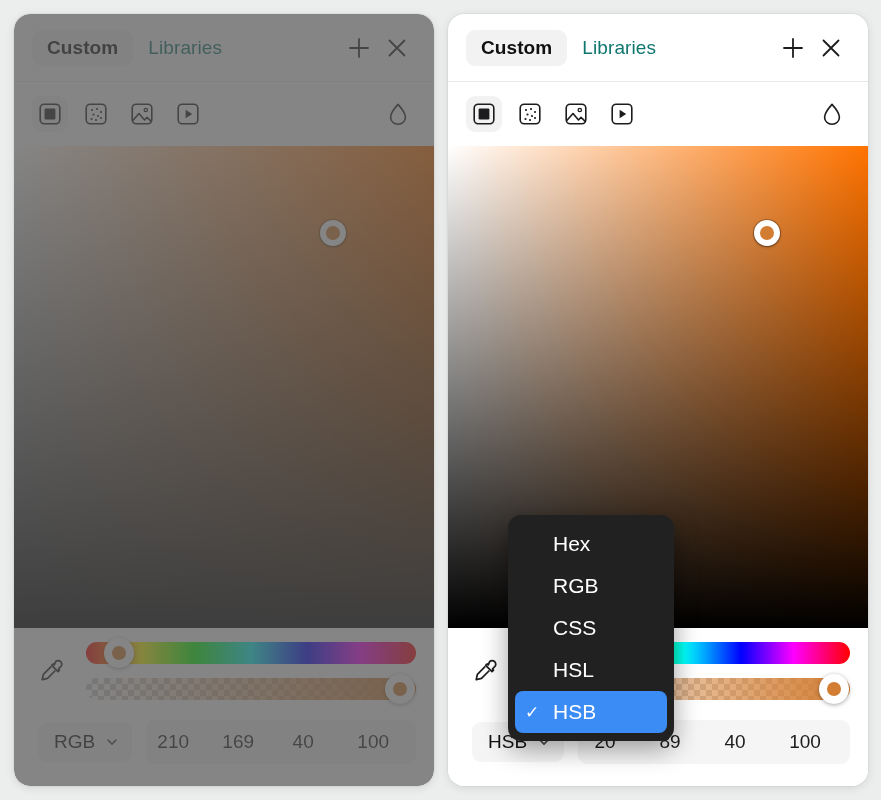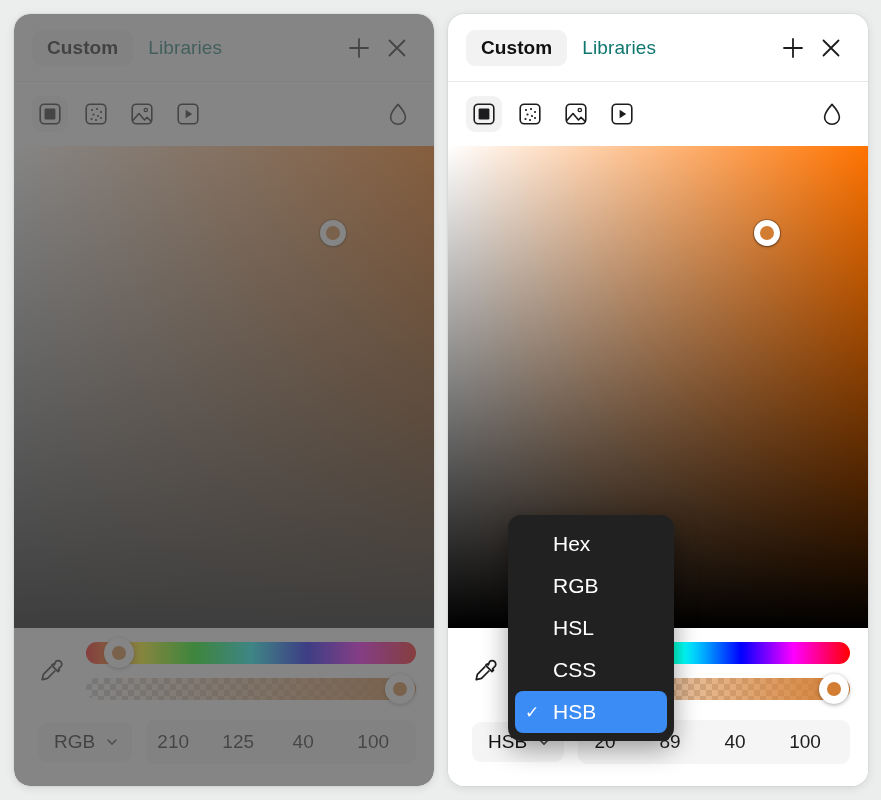--- a/index.html
+++ b/index.html
@@ -339,21 +339,21 @@
             <span>RGB</span>
             <span>
               <svg width="14" height="14" viewBox="0 0 14 14">
                   <path d="M3 5 L7 9.2 L11 5" stroke="#4a4a4e" stroke-width="1.7" fill="none" stroke-linecap="round" stroke-linejoin="round"></path>
                 </svg>
             </span>
           </div>
         </div>
         <div class="fields">
           <div class="num">210</div>
-          <div class="num">125</div>
+          <div class="num">169</div>
           <div class="num">40</div>
           <div class="num wide">100</div>
           <div class="num unit">%</div>
         </div>
       </div>
     </div>
 
     <div class="dim-overlay"></div>
   </div>
 
@@ -489,25 +489,25 @@
     <div class="menu-item">
       <span class="menu-check"></span>
       <span class="menu-label">Hex</span>
     </div>
     <div class="menu-item">
       <span class="menu-check"></span>
       <span class="menu-label">RGB</span>
     </div>
     <div class="menu-item">
       <span class="menu-check"></span>
-      <span class="menu-label">HSL</span>
+      <span class="menu-label">CSS</span>
     </div>
     <div class="menu-item">
       <span class="menu-check"></span>
-      <span class="menu-label">CSS</span>
+      <span class="menu-label">HSL</span>
     </div>
     <div class="menu-item selected">
       <span class="menu-check">✓</span>
       <span class="menu-label">HSB</span>
     </div>
   </div>
 
 </div>
 
 </body></html>

